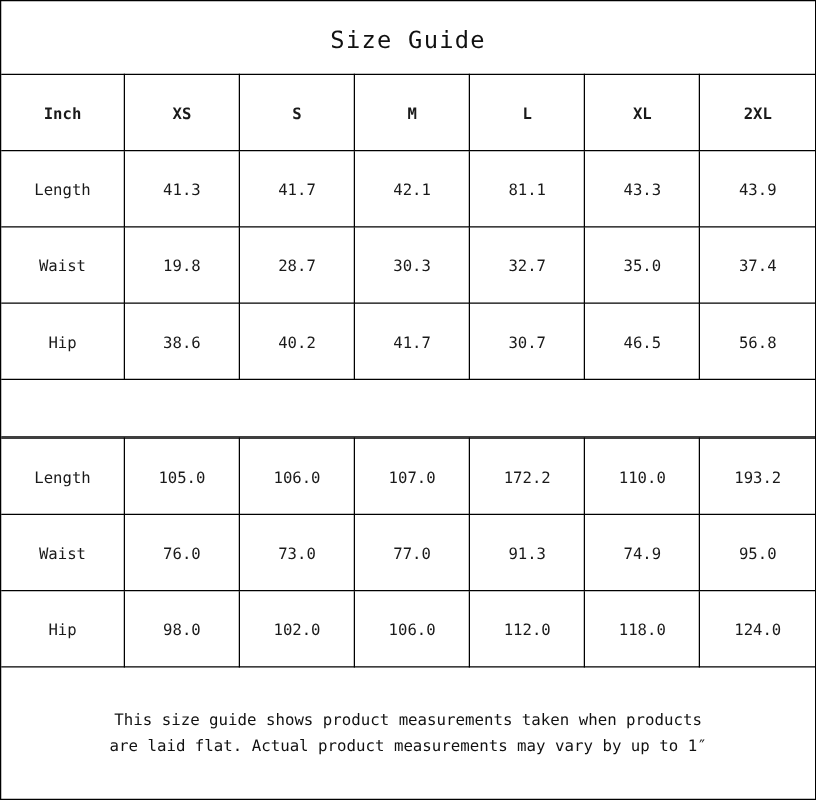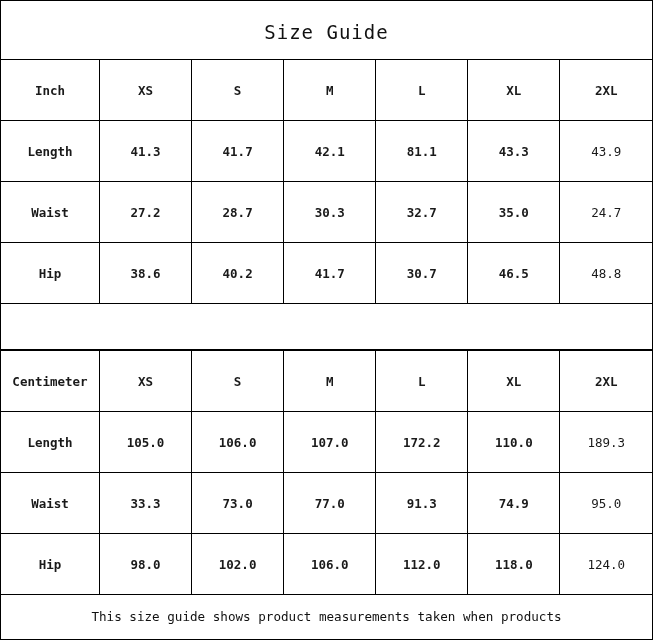--- a/index.html
+++ b/index.html
@@ -42,24 +42,23 @@
     border-left: none;
     border-right: none;
     height: 58px;
     text-align: center;
     vertical-align: middle;
     font-size: 12.5px;
     color: #1a1a1a;
   }
   table.size-table td.vline {
     border-right: 1px solid #000000;
-    font-weight: bold;
   }
   table.size-table td:first-child {
-    font-weight: bold;
+    font-weight: normal;
     font-size: 12.5px;
   }
   table.size-table tr.header td {
     font-weight: bold;
   }
   table.size-table td.unit-head {
     font-weight: bold;
   }
   .col-label { width: 96px; }
   .spacer {
@@ -103,79 +102,71 @@
         <td class="col-label vline">Length</td>
         <td class="vline">41.3</td>
         <td class="vline">41.7</td>
         <td class="vline">42.1</td>
         <td class="vline">81.1</td>
         <td class="vline">43.3</td>
         <td>43.9</td>
       </tr>
       <tr>
         <td class="col-label vline">Waist</td>
-        <td class="vline">27.2</td>
+        <td class="vline">19.8</td>
         <td class="vline">28.7</td>
         <td class="vline">30.3</td>
         <td class="vline">32.7</td>
         <td class="vline">35.0</td>
-        <td>24.7</td>
+        <td>37.4</td>
       </tr>
       <tr>
         <td class="col-label vline">Hip</td>
         <td class="vline">38.6</td>
         <td class="vline">40.2</td>
         <td class="vline">41.7</td>
         <td class="vline">30.7</td>
         <td class="vline">46.5</td>
-        <td>48.8</td>
+        <td>56.8</td>
       </tr>
     </tbody>
   </table>
 
   <div class="spacer"></div>
 
   <table class="size-table">
     <tbody>
-      <tr class="header">
-        <td class="col-label vline unit-head">Centimeter</td>
-        <td class="vline">XS</td>
-        <td class="vline">S</td>
-        <td class="vline">M</td>
-        <td class="vline">L</td>
-        <td class="vline">XL</td>
-        <td>2XL</td>
-      </tr>
       <tr>
         <td class="col-label vline">Length</td>
         <td class="vline">105.0</td>
         <td class="vline">106.0</td>
         <td class="vline">107.0</td>
         <td class="vline">172.2</td>
         <td class="vline">110.0</td>
-        <td>189.3</td>
+        <td>193.2</td>
       </tr>
       <tr>
         <td class="col-label vline">Waist</td>
-        <td class="vline">33.3</td>
+        <td class="vline">76.0</td>
         <td class="vline">73.0</td>
         <td class="vline">77.0</td>
         <td class="vline">91.3</td>
         <td class="vline">74.9</td>
         <td>95.0</td>
       </tr>
       <tr>
         <td class="col-label vline">Hip</td>
         <td class="vline">98.0</td>
         <td class="vline">102.0</td>
         <td class="vline">106.0</td>
         <td class="vline">112.0</td>
         <td class="vline">118.0</td>
         <td>124.0</td>
       </tr>
     </tbody>
   </table>
 
   <div class="footnote">
     <span>This size guide shows product measurements taken when products</span>
+    <span>are laid flat. Actual product measurements may vary by up to 1″</span>
   </div>
 
 </div>
 
 </body></html>

